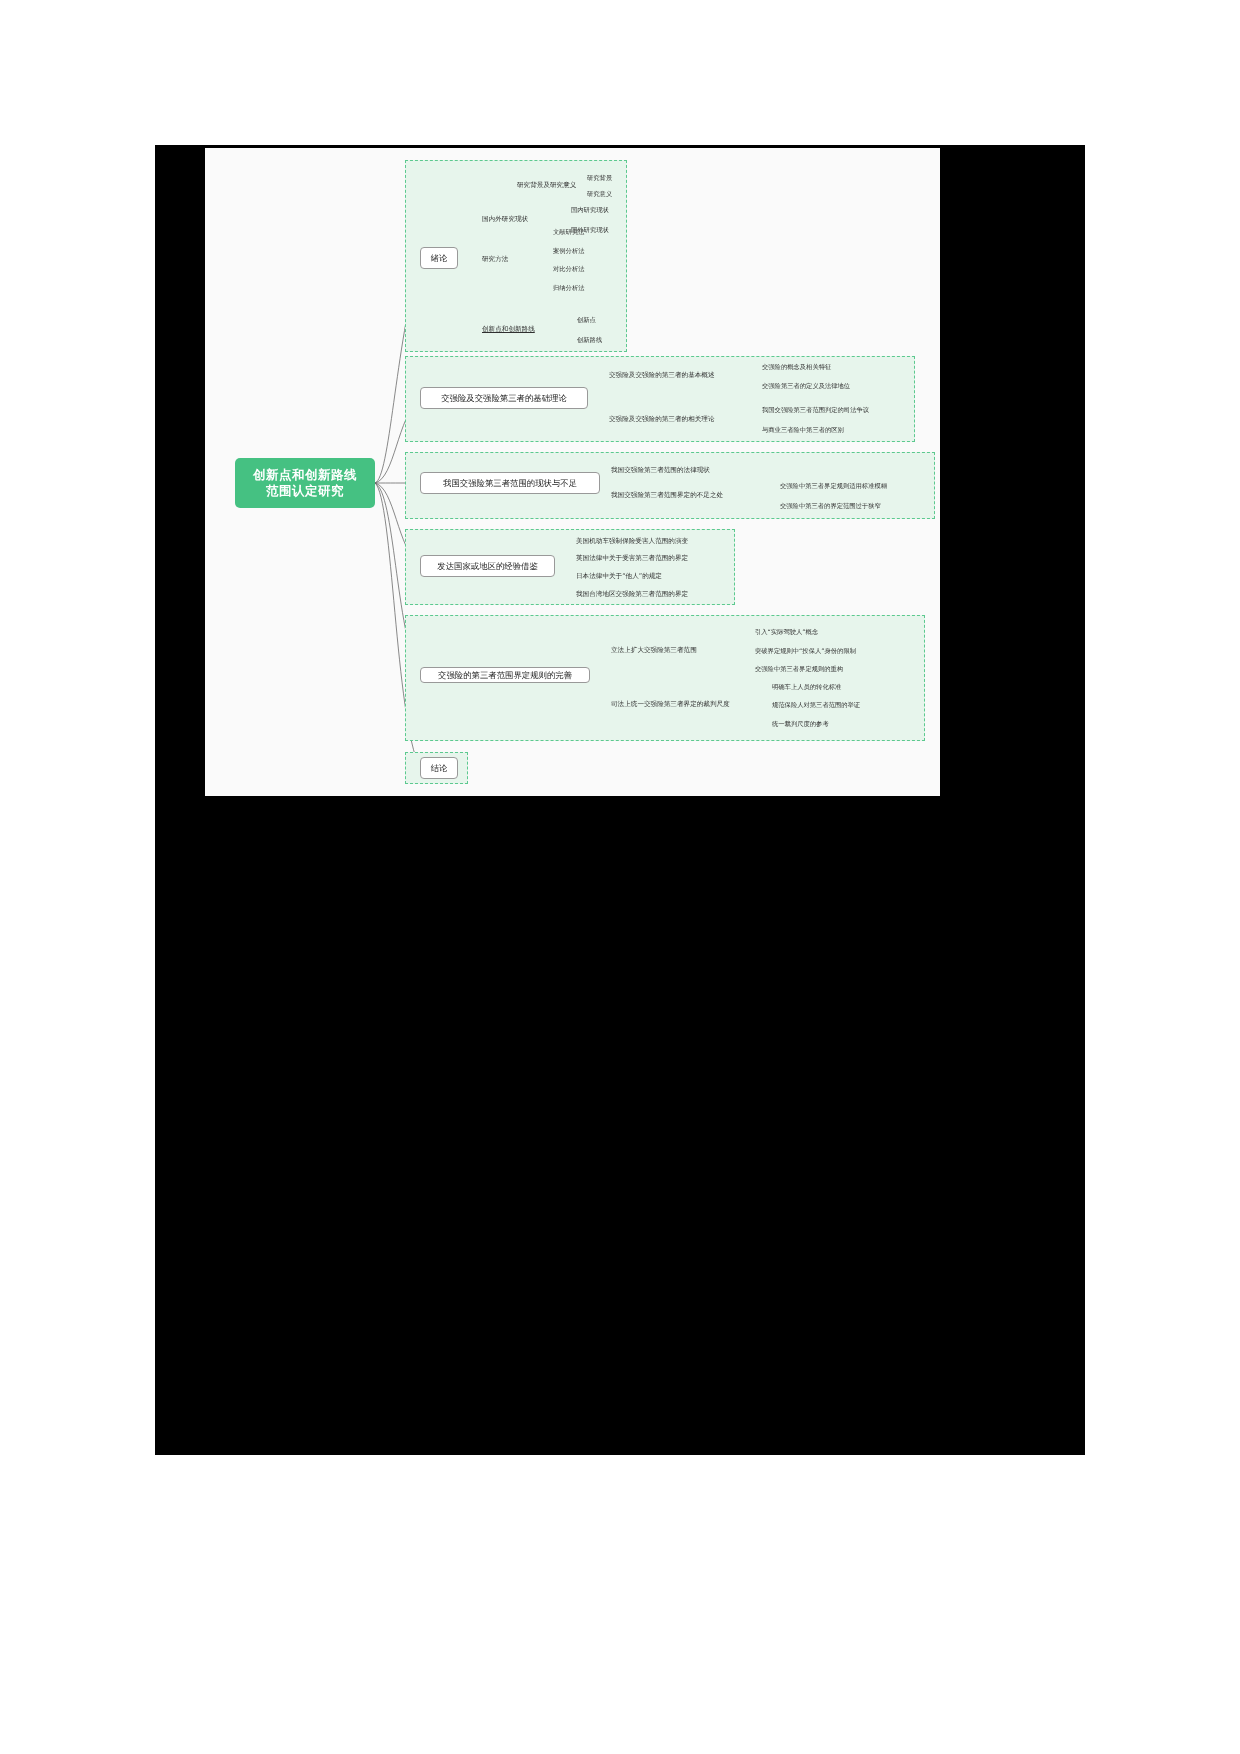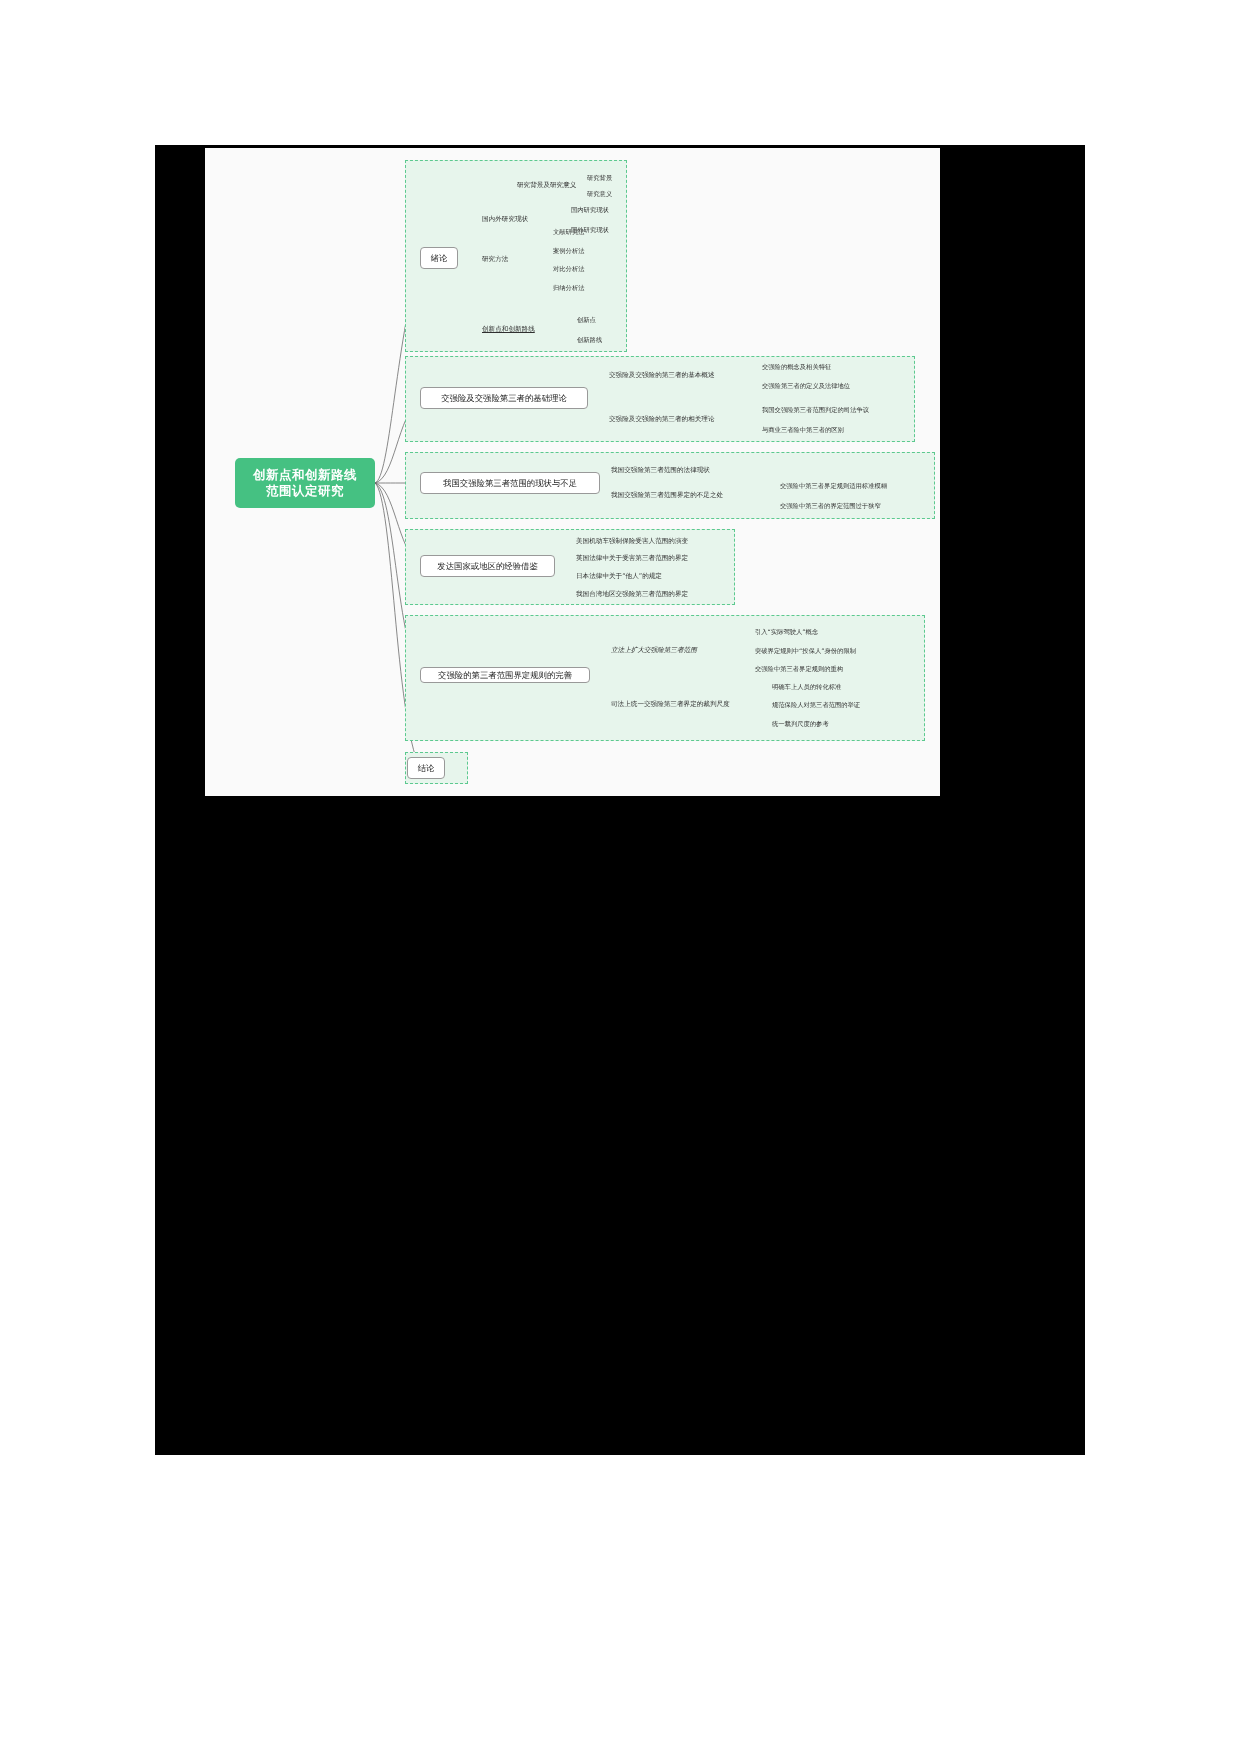--- a/index.html
+++ b/index.html
@@ -296,21 +296,21 @@
     <div class="sub-node" style="left:371px; top:424px;">
       <span>日本法律中关于“他人”的规定</span>
     </div>
     <div class="sub-node" style="left:371px; top:442px;">
       <span>我国台湾地区交强险第三者范围的界定</span>
     </div>
 
     <div class="branch-node" style="left:215px; top:519px; width:170px; height:16px;">
       <span>交强险的第三者范围界定规则的完善</span>
     </div>
-    <div class="sub-node" style="left:406px; top:498px;font-style:italic;">
+    <div class="sub-node" style="left:406px; top:498px;">
       <span>立法上扩大交强险第三者范围</span>
     </div>
     <div class="sub-node" style="left:406px; top:552px;">
       <span>司法上统一交强险第三者界定的裁判尺度</span>
     </div>
     <div class="leaf-node" style="left:550px; top:479px;">
       <span>引入“实际驾驶人”概念</span>
     </div>
     <div class="leaf-node" style="left:550px; top:498px;">
       <span>突破界定规则中“投保人”身份的限制</span>
@@ -321,18 +321,18 @@
     <div class="leaf-node" style="left:567px; top:534px;">
       <span>明确车上人员的转化标准</span>
     </div>
     <div class="leaf-node" style="left:567px; top:552px;">
       <span>规范保险人对第三者范围的举证</span>
     </div>
     <div class="leaf-node" style="left:567px; top:571px;">
       <span>统一裁判尺度的参考</span>
     </div>
 
-    <div class="branch-node" style="left:202px; top:609px; width:38px; height:22px;">
+    <div class="branch-node" style="left:215px; top:609px; width:38px; height:22px;">
       <span>结论</span>
     </div>
 
   </div>
 </div>
 
 </body></html>

